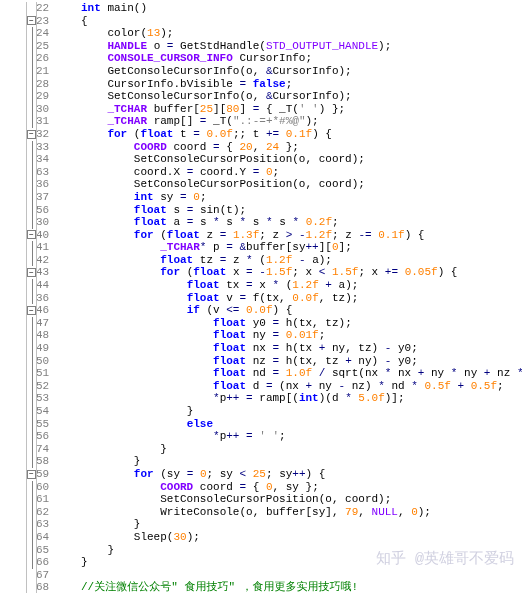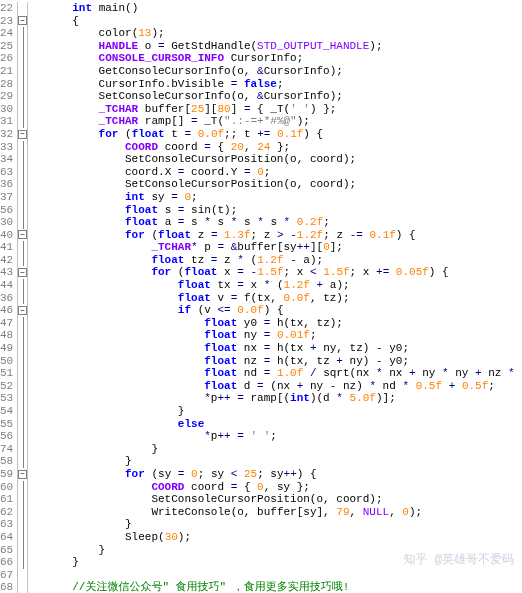--- a/index.html
+++ b/index.html
@@ -1,36 +1,36 @@
 <!DOCTYPE html>
 <html><head>
 <meta charset="utf-8">
 <style>
 * { margin:0; padding:0; box-sizing:border-box; }
 body { background:#fff; font-family:Consolas,"Courier New",monospace; font-size:11px; line-height:12.6px; width:522px; height:593px; overflow:hidden; position:relative; }
 .editor { display:flex; padding-top:2px; }
 .gutter { width:26px; text-align:right; color:#808080; padding-right:4px; user-select:none; }
-.gutter div { height:12.6px; }
+.gutter div { height:12.6px;padding-left:36px; }
 .fold { width:14px; border-right:1px solid #c0c0c0; border-left:1px solid #c0c0c0; user-select:none; }
 .fold div { height:12.6px; display:flex; align-items:center; justify-content:center; position:relative; }
 .fold .box { width:9px; height:9px; border:1px solid #808080; background:#fff; display:flex; align-items:center; justify-content:center; font-size:8px; line-height:8px; color:#000; }
 .fold .line { position:absolute; width:1px; background:#808080; left:50%; top:0; bottom:0; }
 .code { flex:1; padding-left:4px; white-space:pre; }
 .code > div { height:12.6px;margin-left:40px; }
 .kw { color:#0000ff; font-weight:bold; }
 .ty { color:#8000ff;font-weight:bold; }
 .fn { color:#000000; }
 .str { color:#808080; }
 .num { color:#ff8000; }
 .op { color:#000080; }
 .cm { color:#008000; }
 .p { color:#000; }
 .id { color:#000; }
 .mac { color:#8000ff;text-align:center; }
-.wm { position:absolute; right:8px; bottom:26px; color:#d0d0e0; font-size:12px; text-align:right;margin-left:20px; }
+.wm { position:absolute; right:8px; bottom:26px; color:#d0d0e0; font-size:15px; text-align:right;margin-left:20px; }
 .wm span { display:block; }
 </style>
 </head>
 <body>
 
 <div class="editor">
   <div class="gutter" id="gutter">
       <div>22</div>
       <div>23</div>
       <div>24</div>

